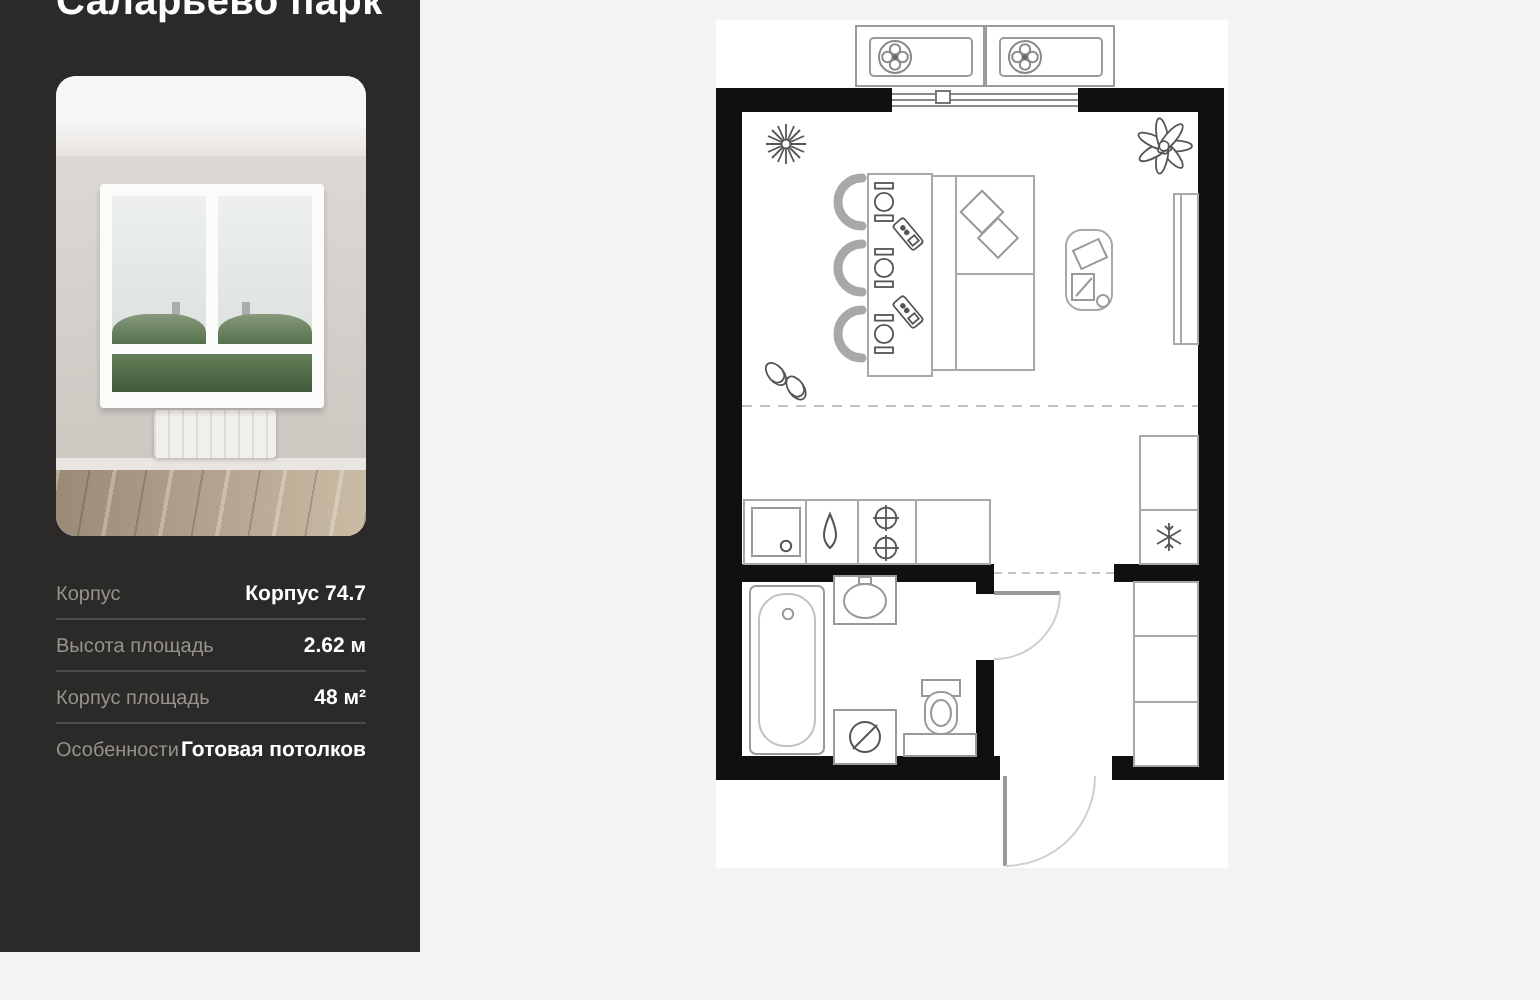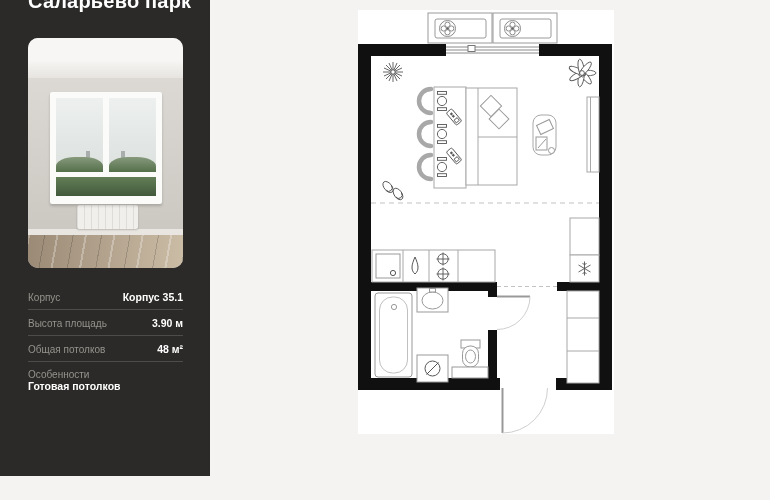--- a/index.html
+++ b/index.html
@@ -42,21 +42,21 @@
     background-image:repeating-linear-gradient(90deg,rgba(0,0,0,.08) 0 1px,transparent 1px 7px);}
   .floor{position:absolute;left:0;top:197px;width:155px;height:33px;
     background:linear-gradient(90deg,#9b8a75,#cbbca6);
   }
   .floor:after{content:"";position:absolute;inset:0;
     background:repeating-linear-gradient(100deg,rgba(255,255,255,.28) 0 2px,transparent 2px 16px,rgba(0,0,0,.16) 16px 17px,transparent 17px 28px);}
   
   .specs{position:absolute;left:28px;top:284px;width:155px;}
   .spec-row{display:flex;justify-content:space-between;align-items:baseline;
     padding:7px 0 6px 0;border-bottom:1px solid rgba(255,255,255,.16);}
-  .spec-row:last-child{border-bottom:none;flex-direction:column;}
+  .spec-row:last-child{border-bottom:none;}
   .spec-label{color:#96938e;font-size:10px;}
   .spec-value{color:#ffffff;font-size:10.5px;font-weight:700;text-align:right;}
   
   .logo{position:absolute;left:30px;top:483px;color:#f4511e;
     font-size:25px;font-weight:800;letter-spacing:.5px;cursor:pointer;}
   .cta{position:absolute;left:114px;top:488px;width:66px;height:26px;
     background:#f4511e;border:none;border-radius:13px;color:#fff;
     font-family:"Liberation Sans",sans-serif;font-size:9px;font-weight:700;cursor:pointer;}
   
   .plan{position:absolute;left:358px;top:10px;width:256px;height:424px;background:#ffffff;}
@@ -83,28 +83,28 @@
         <div class="bldg" style="left:12px"></div>
         <div class="trees"></div>
       </div>
       <div class="pane-bottom"></div>
     </div>
   </div>
 
   <div class="specs">
     <div class="spec-row">
       <span class="spec-label">Корпус</span>
-      <span class="spec-value">Корпус 35.1</span>
+      <span class="spec-value">Корпус 74.7</span>
     </div>
     <div class="spec-row">
       <span class="spec-label">Высота площадь</span>
-      <span class="spec-value">3.90 м</span>
+      <span class="spec-value">2.62 м</span>
     </div>
     <div class="spec-row">
-      <span class="spec-label">Общая потолков</span>
+      <span class="spec-label">Корпус площадь</span>
       <span class="spec-value">48 м²</span>
     </div>
     <div class="spec-row">
       <span class="spec-label">Особенности</span>
       <span class="spec-value">Готовая потолков</span>
     </div>
   </div>
 
   <div class="logo">ПИК</div>
   <button class="cta">Позвонить</button>

